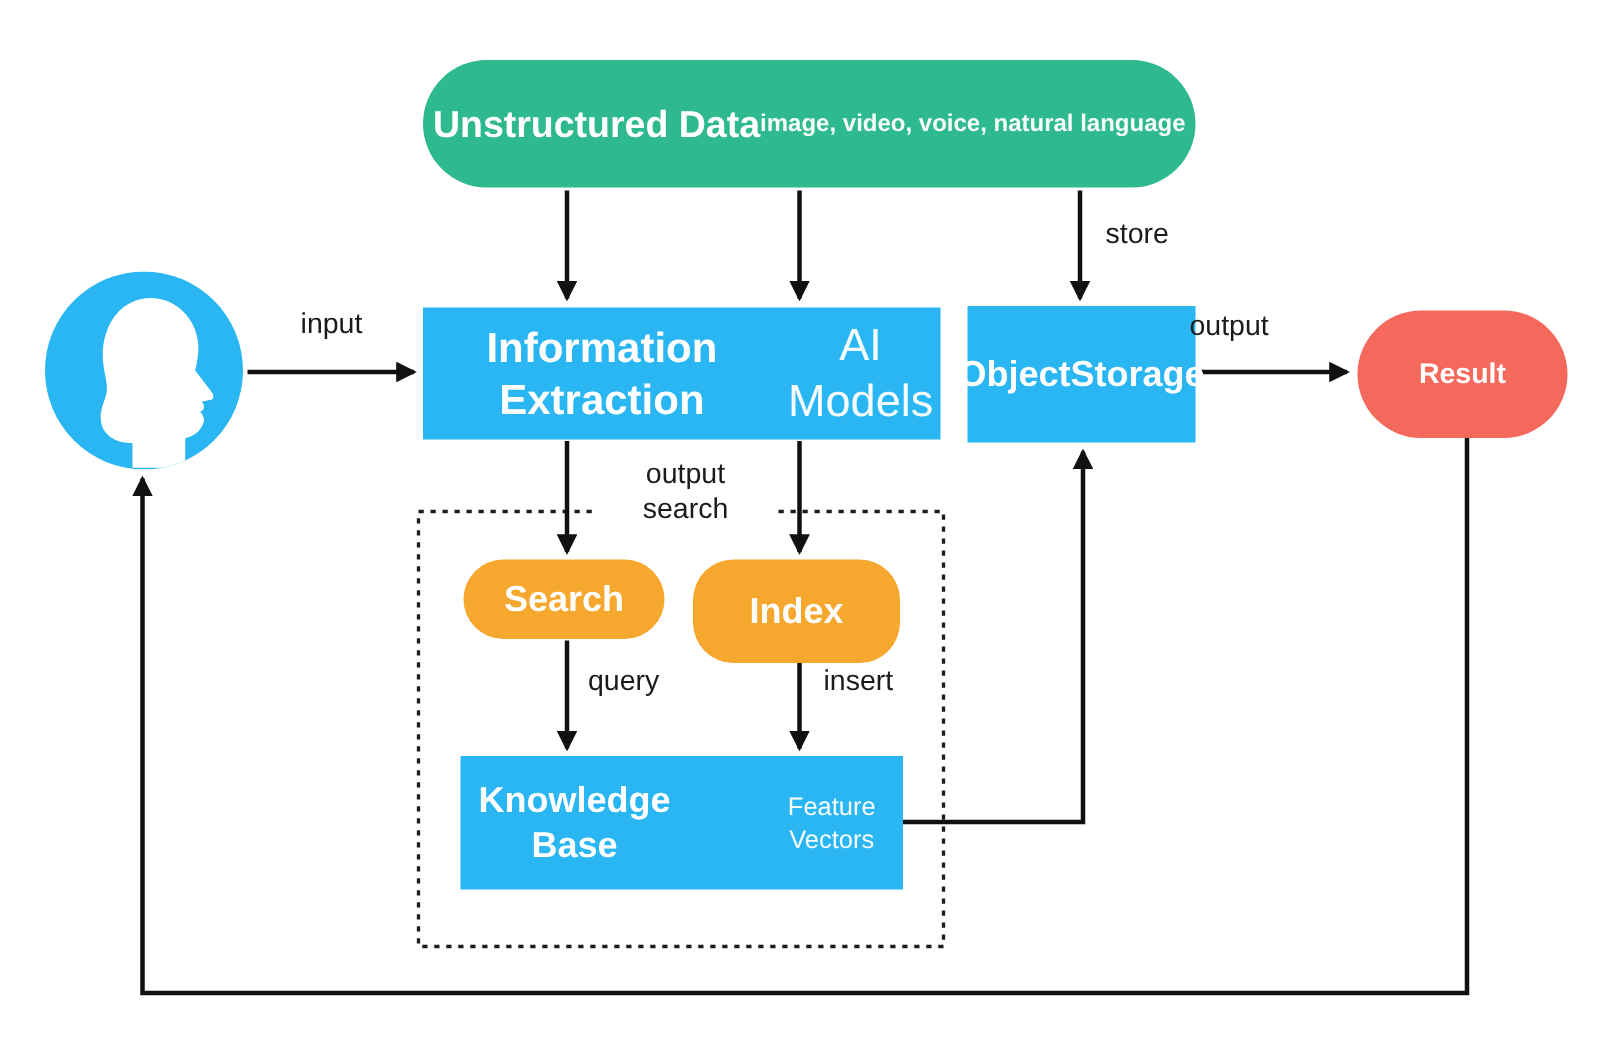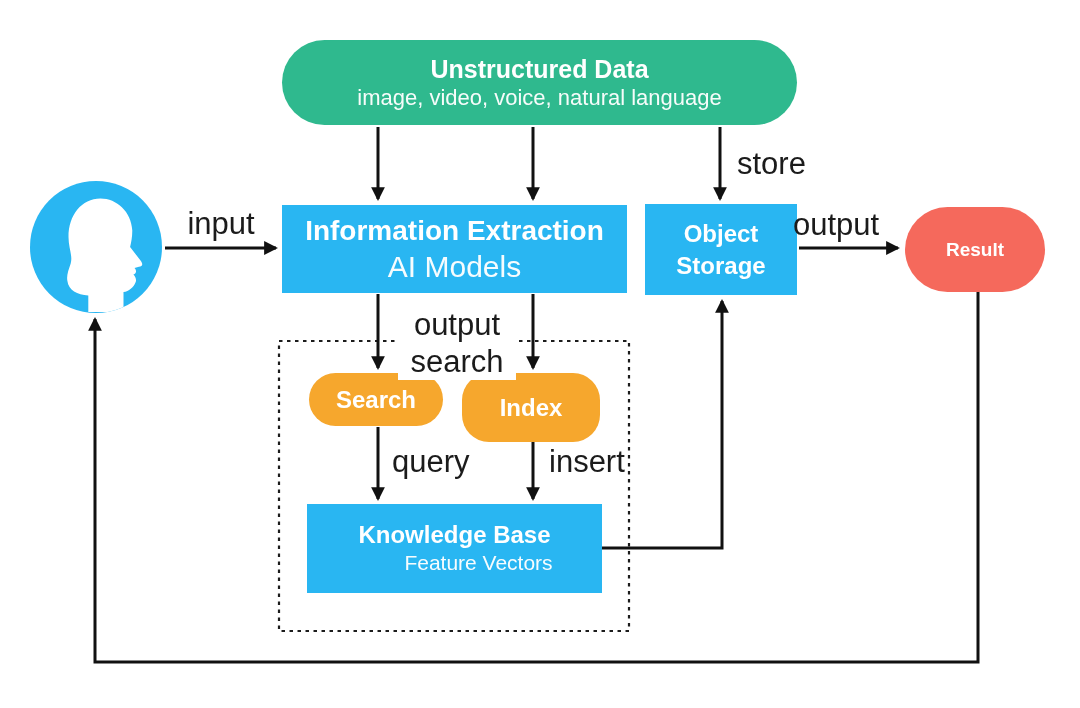--- a/index.html
+++ b/index.html
@@ -5,51 +5,51 @@
   :root{
     --green:#2FB98E; --blue:#29B6F2; --orange:#F6A72D; --coral:#F5695C;
     --line:#111111; --label:#1b1b1b; --white:#ffffff;
   }
   *{box-sizing:border-box; margin:0; padding:0;}
   html,body{width:1080px; height:708px; background:#fff; overflow:hidden;}
   body{font-family:"Liberation Sans", sans-serif;}
   .canvas{position:relative; width:1080px; height:708px; background:#fff;}
   .wires{position:absolute; inset:0; width:1080px; height:708px;}
 
-  .node{position:absolute; display:flex; flex-direction:column; justify-content:center;
+  .node{position:absolute; display:flex; flex-direction:row; justify-content:center;
         align-items:center; color:#fff; text-align:center;}
   .node .title{font-weight:700;}
   .node .subtitle{font-weight:400; opacity:.96;}
 
   .n-unstructured{left:282px; top:40px; width:515px; height:85px; border-radius:43px; background:var(--green);}
   .n-unstructured .title{font-size:25px; line-height:1.2;}
-  .n-unstructured .subtitle{font-size:22px; line-height:1.25;}
+  .n-unstructured .subtitle{font-size:16px; line-height:1.25;font-weight:bold;}
 
   .n-user{left:30px; top:181px; width:132px; height:132px;}
   .n-user svg{display:block; width:132px; height:132px;}
 
   .n-ie{left:282px; top:205px; width:345px; height:88px; background:var(--blue);}
   .n-ie .title{font-size:28px; line-height:1.25;}
   .n-ie .subtitle{font-size:30px; line-height:1.25;}
 
   .n-os{left:645px; top:204px; width:152px; height:91px; background:var(--blue);}
   .n-os .title{font-size:24px; line-height:1.3;}
 
   .n-result{left:905px; top:207px; width:140px; height:85px; border-radius:43px; background:var(--coral);}
   .n-result .title{font-size:19px;}
 
   .n-search{left:309px; top:373px; width:134px; height:53px; border-radius:27px; background:var(--orange);}
   .n-index {left:462px; top:373px; width:138px; height:69px; border-radius:27px; background:var(--orange);}
   .n-search .title,.n-index .title{font-size:24px;}
 
   .n-kb{left:307px; top:504px; width:295px; height:89px; background:var(--blue);}
   .n-kb .title{font-size:24px; line-height:1.25;}
-  .n-kb .subtitle{font-size:21px; line-height:1.25;margin-left:48px;}
+  .n-kb .subtitle{font-size:17px; line-height:1.25;margin-left:48px;}
 
-  .edge-label{position:absolute; color:var(--label); font-size:31px; font-weight:400; white-space:nowrap;}
+  .edge-label{position:absolute; color:var(--label); font-size:19px; font-weight:400; white-space:nowrap;}
   .l-input {left:165px; top:206px; width:112px; text-align:center;}
   .l-store {left:737px; top:146px;}
   .l-output{left:793px; top:207px; width:110px; text-align:left;}
   .l-vector{left:398px; top:306px; width:118px; text-align:center; line-height:1.2; background:#fff;}
   .l-query {left:392px; top:444px;}
   .l-insert{left:549px; top:444px;}
 </style>
 </head>
 <body>
 

